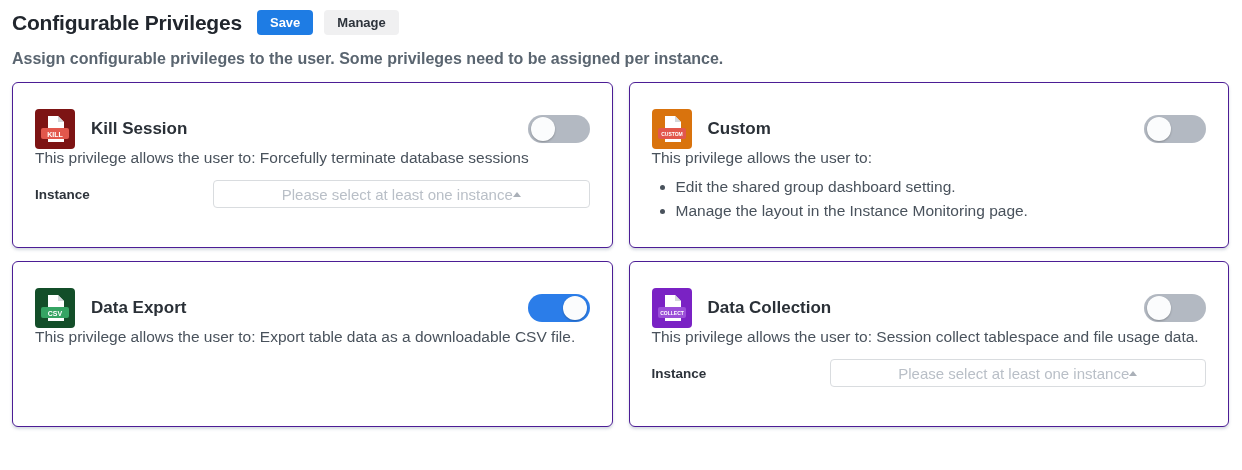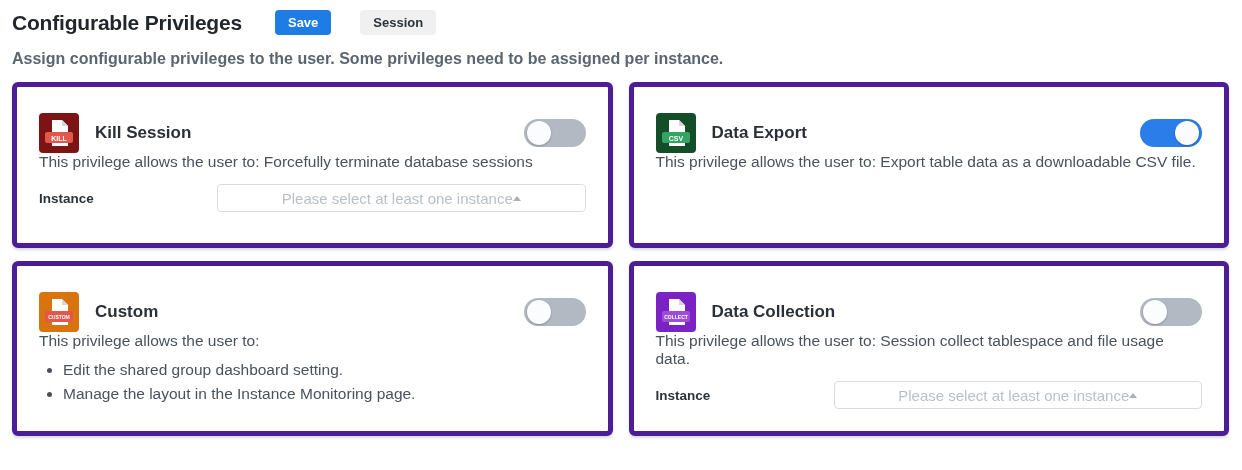--- a/index.html
+++ b/index.html
@@ -1,30 +1,30 @@
 <!DOCTYPE html>
 <html><head>
 <meta charset="utf-8">
 <style>
   * { box-sizing: border-box; margin: 0; padding: 0; }
   html, body { width: 1242px; height: 470px; background: #ffffff; overflow: hidden; }
   body { font-family: "Liberation Sans", sans-serif; color: #2a3037; padding: 8px 13px 0 12px; }
 
   
-  .header-row { display: flex; align-items: center; gap: 29px; margin-top: 2px; }
+  .header-row { display: flex; align-items: center; gap: 11px; margin-top: 2px; }
   .page-title { font-size: 21px; font-weight: 700; color: #21262d; letter-spacing: -0.2px; }
   .btn { border: none; border-radius: 4px; font-size: 13px; font-weight: 600; padding: 5px 13px; cursor: pointer; font-family: inherit; }
   .btn-save { background: #1e7ce4; color: #ffffff; margin-left: 4px; }
   .btn-cancel { background: #f0f0f1; color: #2d333b; }
   .subtitle { margin-top: 15px; font-size: 16px; color: #5a6570; font-weight: bold; }
 
   
   .grid { display: grid; grid-template-columns: 1fr 1fr; column-gap: 16px; row-gap: 13px; margin-top: 14px; }
   .card {
-    background: #fff; border: 5px solid #4c1d95; border-radius: 6px;
+    background: #fff; border: 1px solid #4c1d95; border-radius: 6px;
     padding: 26px 22px 22px 22px; min-height: 166px;
     box-shadow: 0 2px 3px rgba(176,186,199,0.55);
   }
 
   .card-header { display: flex; align-items: center; }
   .card-icon { width: 40px; height: 40px; border-radius: 4px; margin-right: 16px; flex: 0 0 auto; }
   .card-icon svg { display: block; width: 40px; height: 40px; }
   .icon-red   .icon-bg { fill: #7d1414; } .icon-red   .label-band { fill: #e2574c; }
   .icon-green .icon-bg { fill: #134e29; } .icon-green .label-band { fill: #35a463; }
   .icon-orange .icon-bg { fill: #d9730d; } .icon-orange .label-band { fill: #e2574c; }
@@ -56,21 +56,21 @@
 
   .bullet-list { margin-top: 8px; padding-left: 24px; }
   .bullet-list li { font-size: 15.5px; color: #49525c; line-height: 1.55; }
 </style>
 </head>
 <body>
 
 <div class="header-row">
   <div class="page-title">Configurable Privileges</div>
   <button class="btn btn-save">Save</button>
-  <button class="btn btn-cancel">Session</button>
+  <button class="btn btn-cancel">Manage</button>
 </div>
 
 <div class="subtitle">Assign configurable privileges to the user. Some privileges need to be assigned per instance.</div>
 
 <div class="grid">
 
   <div class="card">
     <div class="card-header">
       <div class="card-icon icon-red">
         <svg viewBox="0 0 40 40">
@@ -91,58 +91,58 @@
       <div class="instance-label">Instance</div>
       <div class="select">
         <span class="placeholder">Please select at least one instance</span>
         <span class="caret-up"></span>
       </div>
     </div>
   </div>
 
   <div class="card">
     <div class="card-header">
-      <div class="card-icon icon-green">
-        <svg viewBox="0 0 40 40">
-          <rect class="icon-bg" x="0" y="0" width="40" height="40" rx="4"></rect>
-          <path d="M13 7 h10 l6 6 v20 h-16 z" fill="#ffffff"></path>
-          <path d="M23 7 v6 h6 z" fill="#d5d8db"></path>
-          <rect class="label-band" x="6" y="19" width="28" height="11" rx="2"></rect>
-          <text class="label-text" x="20" y="27.5" text-anchor="middle" font-size="7">CSV</text>
-        </svg>
-      </div>
-      <div class="card-title">Data Export</div>
-      <div class="toggle on">
-        <div class="knob"></div>
-      </div>
-    </div>
-    <div class="card-desc">This privilege allows the user to: Export table data as a downloadable CSV file.</div>
-  </div>
-
-  <div class="card">
-    <div class="card-header">
       <div class="card-icon icon-orange">
         <svg viewBox="0 0 40 40">
           <rect class="icon-bg" x="0" y="0" width="40" height="40" rx="4"></rect>
           <path d="M13 7 h10 l6 6 v20 h-16 z" fill="#ffffff"></path>
           <path d="M23 7 v6 h6 z" fill="#d5d8db"></path>
           <rect class="label-band" x="6" y="19" width="28" height="11" rx="2"></rect>
           <text class="label-text" x="20" y="27" text-anchor="middle" font-size="5">CUSTOM</text>
         </svg>
       </div>
       <div class="card-title">Custom</div>
       <div class="toggle off">
         <div class="knob"></div>
       </div>
     </div>
     <div class="card-desc">This privilege allows the user to:</div>
     <ul class="bullet-list">
       <li>Edit the shared group dashboard setting.</li>
       <li>Manage the layout in the Instance Monitoring page.</li>
     </ul>
+  </div>
+
+  <div class="card">
+    <div class="card-header">
+      <div class="card-icon icon-green">
+        <svg viewBox="0 0 40 40">
+          <rect class="icon-bg" x="0" y="0" width="40" height="40" rx="4"></rect>
+          <path d="M13 7 h10 l6 6 v20 h-16 z" fill="#ffffff"></path>
+          <path d="M23 7 v6 h6 z" fill="#d5d8db"></path>
+          <rect class="label-band" x="6" y="19" width="28" height="11" rx="2"></rect>
+          <text class="label-text" x="20" y="27.5" text-anchor="middle" font-size="7">CSV</text>
+        </svg>
+      </div>
+      <div class="card-title">Data Export</div>
+      <div class="toggle on">
+        <div class="knob"></div>
+      </div>
+    </div>
+    <div class="card-desc">This privilege allows the user to: Export table data as a downloadable CSV file.</div>
   </div>
 
   <div class="card">
     <div class="card-header">
       <div class="card-icon icon-purple">
         <svg viewBox="0 0 40 40">
           <rect class="icon-bg" x="0" y="0" width="40" height="40" rx="4"></rect>
           <path d="M13 7 h10 l6 6 v20 h-16 z" fill="#ffffff"></path>
           <path d="M23 7 v6 h6 z" fill="#d5d8db"></path>
           <rect class="label-band" x="6" y="19" width="28" height="11" rx="2"></rect>

